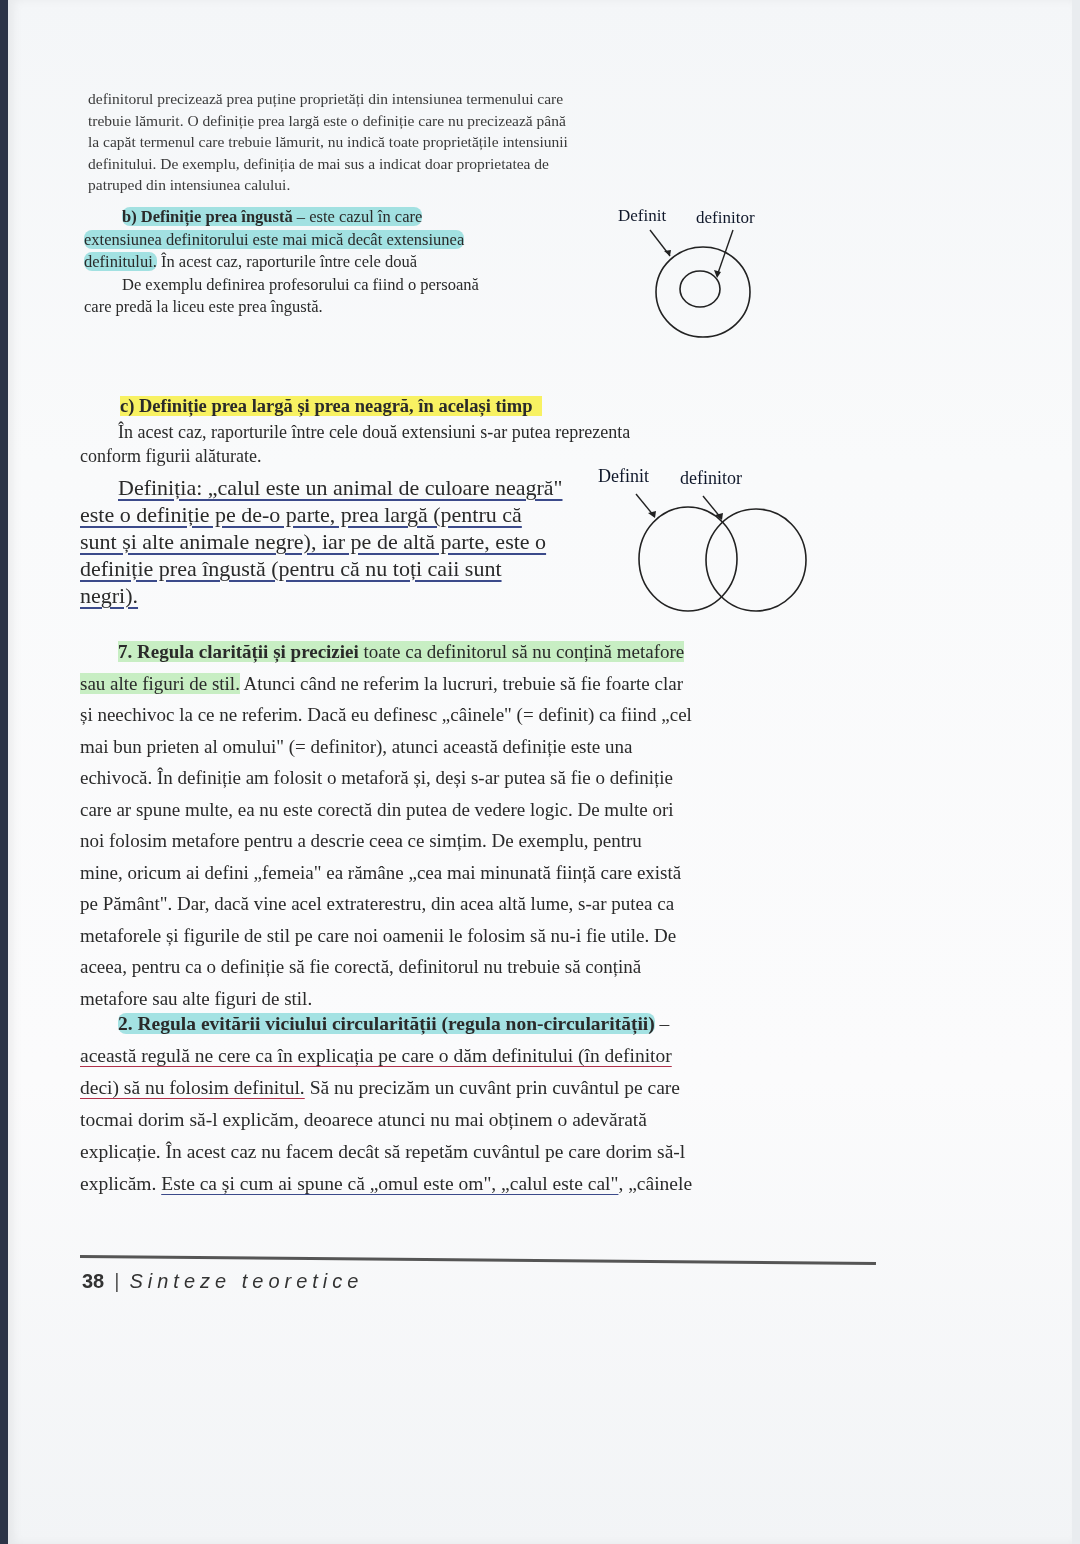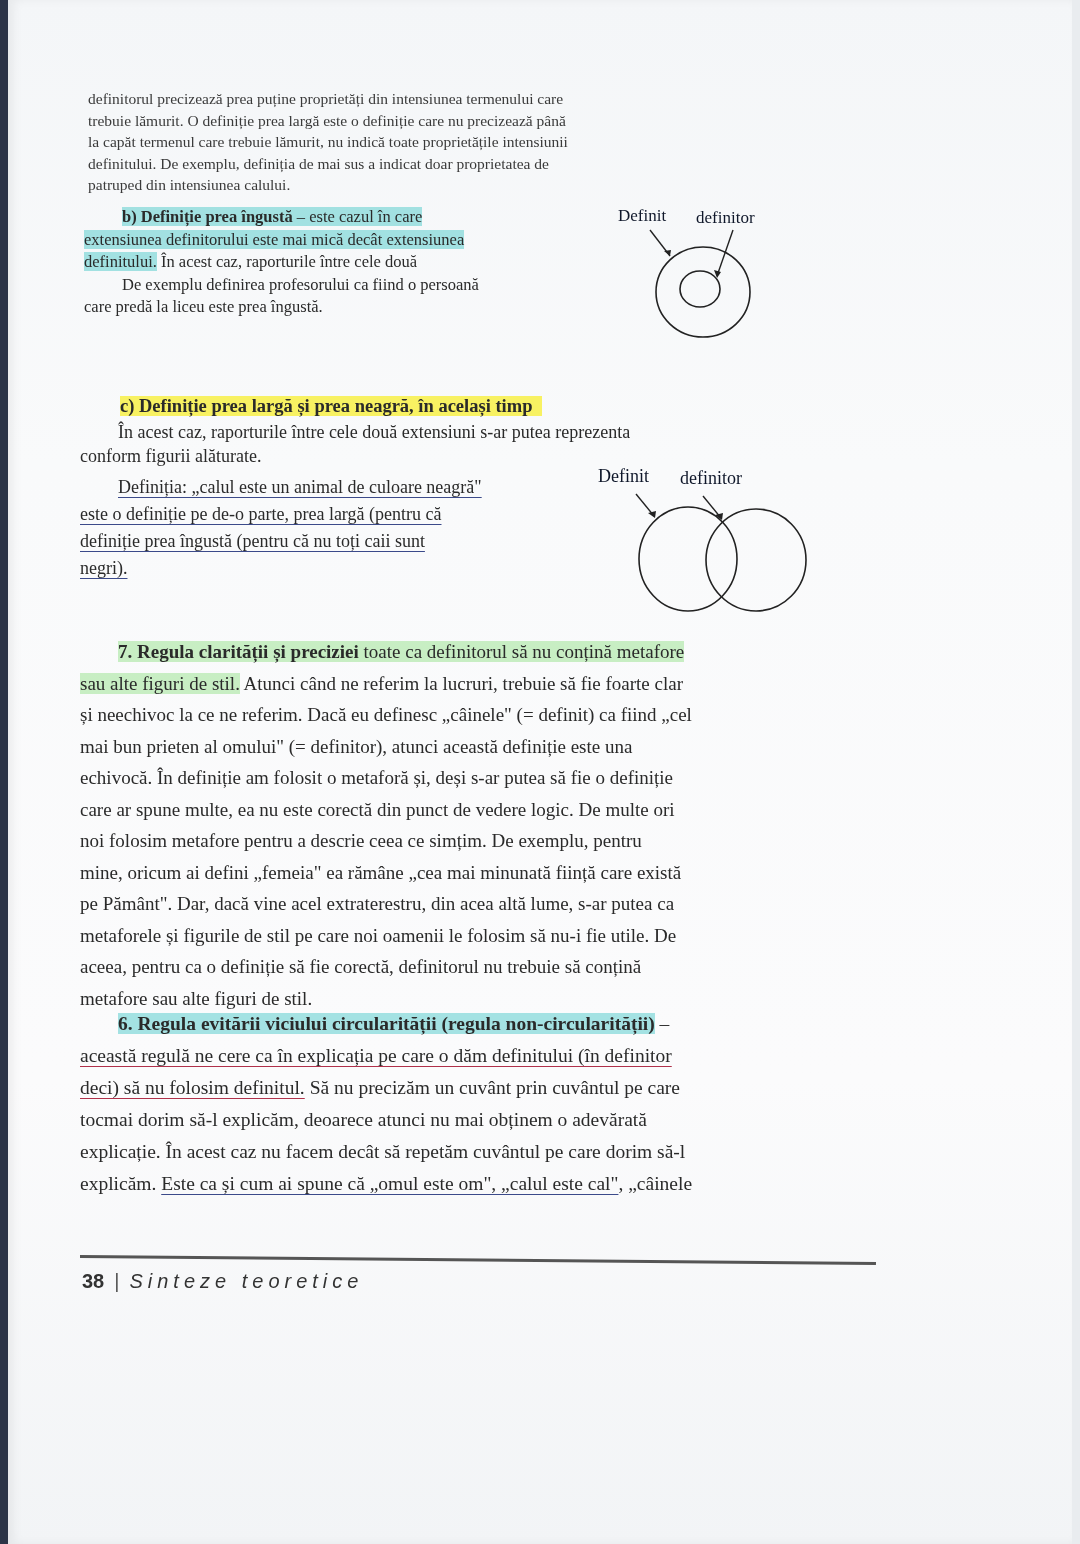--- a/index.html
+++ b/index.html
@@ -15,29 +15,29 @@
     background: linear-gradient(180deg, #f4f6f8 0%, #f9fafb 30%, #fbfbfc 70%, #f2f4f6 100%);
     box-shadow: inset 6px 0 10px rgba(0,0,0,0.05);
   }
   .left-edge { position:absolute; left:0; top:0; width:8px; height:1544px; background:#2c3447; }
   .text-block { position: absolute; font-family: "Liberation Serif", "DejaVu Serif", serif; }
   .p1 { left: 88px; top: 88px; width: 690px; font-size: 15.5px; line-height: 21.5px; color:#3a3a3a; text-align: justify; }
   .p1 .line { display:block; white-space: nowrap; }
   .sec-b { left: 84px; top: 206px; width: 530px; font-size: 16.5px; line-height: 22.5px; text-align: justify; }
   .line { display:block; white-space: nowrap; }
   .indent { padding-left: 38px; }
-  .hl-blue { background: #7fd6d6; background: rgba(92,205,205,0.55); }
+  .hl-blue { background: #7fd6d6; background: rgba(92,205,205,0.55); border-radius: 8px; }
   .hl-yellow { background: rgba(248,240,70,0.85); }
   .hl-green { background: rgba(150,225,140,0.5); }
   .ul-blue { text-decoration: underline; text-decoration-color: #3b4a8a; text-underline-offset: 4px; }
   .ul-red { text-decoration: underline; text-decoration-color: #b0304a; text-underline-offset: 4px; }
   b { font-weight: bold; }
   .sec-c-title { left: 120px; top: 396px; font-size: 18.5px; font-weight: bold; }
   .sec-c { left: 80px; top: 420px; width: 720px; font-size: 18px; line-height: 24px; }
-  .sec-c-ex { left: 80px; top: 474px; width: 512px; font-size: 18px; line-height: 27px; }
+  .sec-c-ex { left: 80px; top: 474px; width: 512px; font-size: 22px; line-height: 27px; }
   .body2 { left: 80px; top: 636px; width: 770px; font-size: 19px; line-height: 31.5px; }
   .body3 { left: 80px; top: 1008px; width: 790px; font-size: 19.5px; line-height: 32px; }
   .diagram { position:absolute; }
   .diagram .lbl { position:absolute; font-family:"Liberation Serif","DejaVu Serif",serif; font-size:17px; color:#0f172a; white-space:nowrap; }
   .footer-rule { position:absolute; left:80px; top:1255px; width:796px; height:3px; background:#555; transform: rotate(0.5deg); transform-origin:left; }
   .footer { position:absolute; left:82px; top:1270px; font-family:"Liberation Sans","DejaVu Sans",sans-serif; font-size:20px; color:#333; white-space:nowrap;text-align:center; }
   .footer .num { font-weight:bold; }
   .footer .sep { margin: 0 10px; color:#555; }
   .footer .title { font-style: italic; letter-spacing: 5px; }
 </style>
@@ -79,20 +79,21 @@
 <div class="text-block sec-c-title">
   <span class="hl-yellow">c) Definiție prea largă și prea neagră, în același timp</span><span class="hl-yellow">&nbsp;&nbsp;</span>
 </div>
 <div class="text-block sec-c">
   <span class="line indent">În acest caz, raporturile între cele două extensiuni s-ar putea reprezenta</span>
   <span class="line">conform figurii alăturate.</span>
 </div>
 <div class="text-block sec-c-ex">
   <span class="line indent"><span class="ul-blue">Definiția: „calul este un animal de culoare neagră"</span></span>
   <span class="line"><span class="ul-blue">este o definiție pe de-o parte, prea largă (pentru că</span></span>
+  <span class="line"><span class="ul-blue">sunt și alte animale negre), iar pe de altă parte, este o</span></span>
   <span class="line"><span class="ul-blue">definiție prea îngustă (pentru că nu toți caii sunt</span></span>
   <span class="line"><span class="ul-blue">negri).</span></span>
 </div>
 
 <div class="diagram" style="left:596px; top:466px; width:220px; height:150px;">
   <span class="lbl" style="left:2px; top:0; font-size:18px;">Definit</span>
   <span class="lbl" style="left:84px; top:2px; font-size:18px;">definitor</span>
   <svg width="220" height="150" style="position:absolute;left:0;top:0;">
     <ellipse cx="92" cy="93" rx="49" ry="52" fill="none" stroke="#222" stroke-width="1.6"></ellipse>
     <ellipse cx="160" cy="94" rx="50" ry="51" fill="none" stroke="#222" stroke-width="1.6"></ellipse>
@@ -102,31 +103,31 @@
     <polygon points="126,54 119,49 127,47" fill="#222"></polygon>
   </svg>
 </div>
 
 <div class="text-block body2">
   <span class="line indent"><span class="hl-green"><b>7. Regula clarității și preciziei</b><span> toate ca definitorul să nu conțină metafore</span></span></span>
   <span class="line"><span class="hl-green">sau alte figuri de stil.</span><span> Atunci când ne referim la lucruri, trebuie să fie foarte clar</span></span>
   <span class="line">și neechivoc la ce ne referim. Dacă eu definesc „câinele" (= definit) ca fiind „cel</span>
   <span class="line">mai bun prieten al omului" (= definitor), atunci această definiție este una</span>
   <span class="line">echivocă. În definiție am folosit o metaforă și, deși s-ar putea să fie o definiție</span>
-  <span class="line">care ar spune multe, ea nu este corectă din punct de vedere logic. De multe ori</span>
+  <span class="line">care ar spune multe, ea nu este corectă din putea de vedere logic. De multe ori</span>
   <span class="line">noi folosim metafore pentru a descrie ceea ce simțim. De exemplu, pentru</span>
   <span class="line">mine, oricum ai defini „femeia" ea rămâne „cea mai minunată ființă care există</span>
   <span class="line">pe Pământ". Dar, dacă vine acel extraterestru, din acea altă lume, s-ar putea ca</span>
   <span class="line">metaforele și figurile de stil pe care noi oamenii le folosim să nu-i fie utile. De</span>
   <span class="line">aceea, pentru ca o definiție să fie corectă, definitorul nu trebuie să conțină</span>
   <span class="line">metafore sau alte figuri de stil.</span>
 </div>
 
 <div class="text-block body3">
-  <span class="line indent"><b class="hl-blue">6. Regula evitării viciului circularității (regula non-circularității)</b><span> –</span></span>
+  <span class="line indent"><b class="hl-blue">2. Regula evitării viciului circularității (regula non-circularității)</b><span> –</span></span>
   <span class="line"><span class="ul-red">această regulă ne cere ca în explicația pe care o dăm definitului (în definitor</span></span>
   <span class="line"><span class="ul-red">deci) să nu folosim definitul.</span><span> Să nu precizăm un cuvânt prin cuvântul pe care</span></span>
   <span class="line">tocmai dorim să-l explicăm, deoarece atunci nu mai obținem o adevărată</span>
   <span class="line">explicație. În acest caz nu facem decât să repetăm cuvântul pe care dorim să-l</span>
   <span class="line"><span>explicăm. </span><span class="ul-blue">Este ca și cum ai spune că „omul este om", „calul este cal"</span><span>, „câinele</span></span>
 </div>
 
 <div class="footer-rule"></div>
 <div class="footer">
   <span class="num">38</span><span class="sep">|</span><span class="title">Sinteze teoretice</span>

